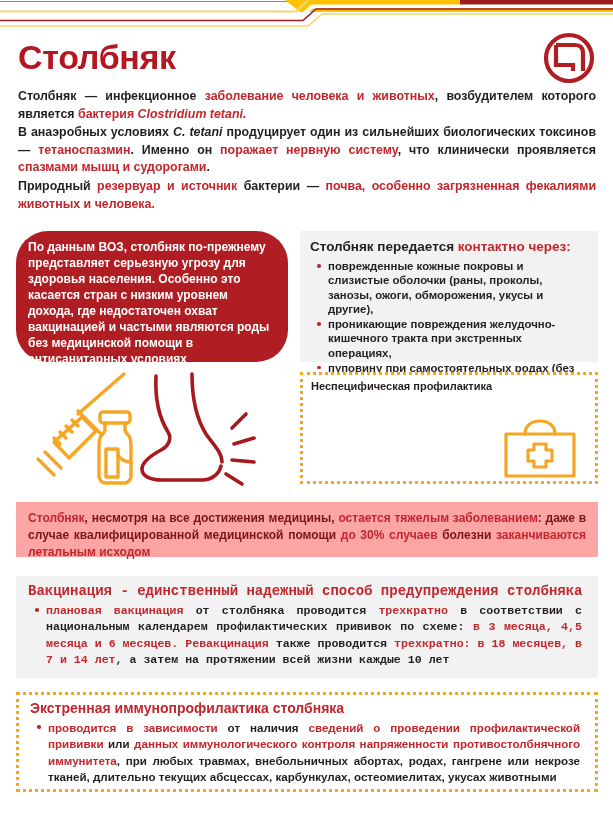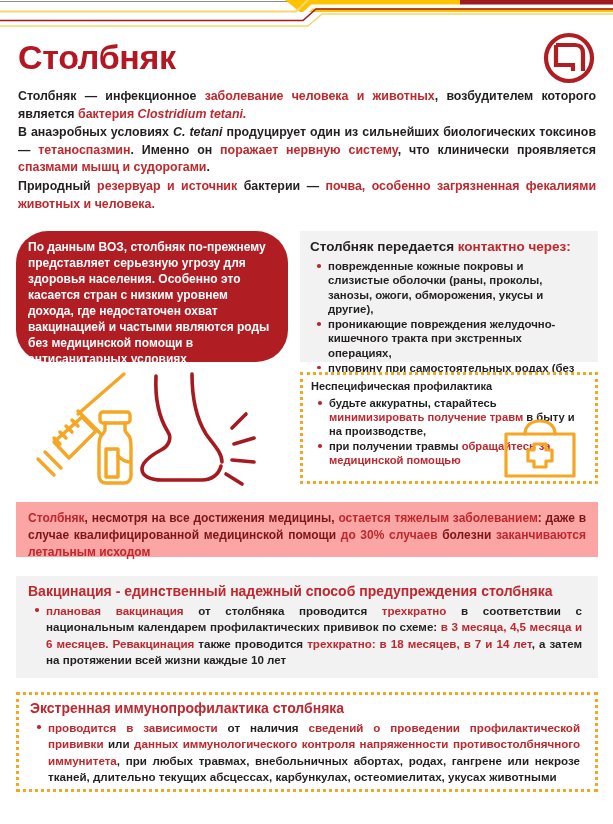--- a/index.html
+++ b/index.html
@@ -78,21 +78,21 @@
     position:absolute;left:16px;top:502px;width:582px;height:55px;
     background:#fca5a5;box-sizing:border-box;
     padding:8px 12px 0 12px;
     font-size:12px;line-height:1.42;font-weight:bold;color:#7A1518;
     text-align:justify;
   }
 
   
   .vacc{
     position:absolute;left:16px;top:576px;width:582px;height:102px;
-    background:#F2F2F2;box-sizing:border-box;padding:7px 12px 0 12px;
+    background:#F2F2F2;box-sizing:border-box;padding:7px 12px 0 12px;font-family:Liberation Mono, monospace;
   }
   .vacc h3{margin:0 0 4px 0;font-size:14px;color:#C1272D;font-weight:bold;}
   .vacc ul.bl li{font-size:11.6px;line-height:1.42;text-align:justify;}
 
   
   .emerg{
     position:absolute;left:16px;top:692px;width:582px;height:100px;
     border:3px dotted #F5A623;box-sizing:border-box;padding:5px 11px 0 11px;
     background:#ffffff;
   }
@@ -179,24 +179,20 @@
         <path d="M216 58 L230 44"></path>
         <path d="M218 74 L238 68"></path>
         <path d="M216 90 L238 92"></path>
         <path d="M210 104 L226 114"></path>
       </g>
     </svg>
   </div>
 
   <div class="nonspec">
     <h3>Неспецифическая профилактика</h3>
-    <ul class="bl">
-        <li><span>будьте аккуратны, старайтесь </span><span class="r">минимизировать получение травм</span><span> в быту и на производстве,</span></li>
-        <li><span>при получении травмы </span><span class="r">обращайтесь за медицинской помощью</span></li>
-      </ul>
     <div class="kit">
       <svg width="78" height="62" viewBox="0 0 78 62" xmlns="http://www.w3.org/2000/svg">
         <g fill="none" stroke="#F5A623" stroke-width="3.2" stroke-linecap="round" stroke-linejoin="round">
           <path d="M24 17 C24 9 30 4 39 4 C48 4 54 9 54 17"></path>
           <rect x="5" y="17" width="68" height="42"></rect>
           <path d="M33 27 L45 27 L45 33 L51 33 L51 44 L45 44 L45 50 L33 50 L33 44 L27 44 L27 33 L33 33 Z"></path>
         </g>
       </svg>
     </div>
   </div>

